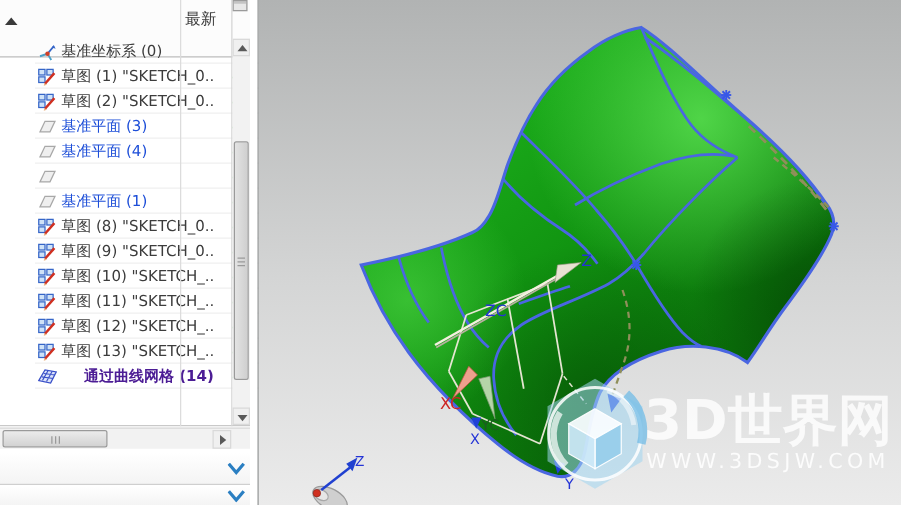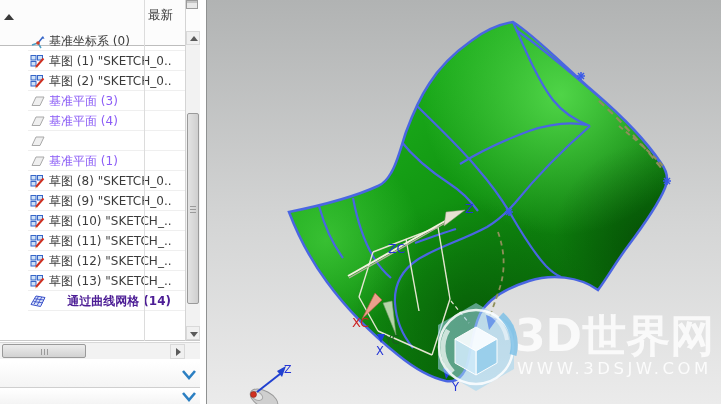--- a/index.html
+++ b/index.html
@@ -18,21 +18,21 @@
              box-shadow:inset 0 2px 0 #c4c4c4;}
   .col-div{position:absolute;left:144px;top:0;width:1px;height:341px;background:#dcdcdc;}
   .sb-div{position:absolute;left:185px;top:0;width:1px;height:341px;background:#d4d4d4;}
 
   .rows{position:absolute;left:0;top:31px;width:185px;margin-left:28px;}
   .row{position:relative;height:20px;border-bottom:1px solid #efefef;cursor:default;}
   .row-icon{position:absolute;left:2px;top:2px;width:16px;height:16px;}
   .row-icon svg{display:block;}
   .row-label{position:absolute;left:21px;top:0;width:122px;line-height:20px;font-size:12px;color:#3c3c3c;
              white-space:nowrap;overflow:hidden;}
-  .row.dim .row-label{color:#8b5cf6;}
+  .row.dim .row-label{color:#1d4ed8;}
   .row.bold .row-label{font-weight:bold;color:#4c1d95;text-align:right;}
   .row-check{position:absolute;left:144px;width:41px;top:0;height:20px;text-align:center;}
   .row-check svg{margin-top:3px;}
 
   
   .vsb{position:absolute;left:186px;top:31px;width:14px;height:309px;background:#f2f2f2;}
   .vsb-btn{position:absolute;left:0;width:14px;height:14px;background:#f0f0f0;border:1px solid #d9d9d9;}
   .vsb-up{top:0;}  .vsb-dn{bottom:0;}
   .tri-up{position:absolute;left:3px;top:4px;width:0;height:0;border-left:4px solid transparent;border-right:4px solid transparent;border-bottom:5px solid #5a5a5a;}
   .tri-dn{position:absolute;left:3px;top:5px;width:0;height:0;border-left:4px solid transparent;border-right:4px solid transparent;border-top:5px solid #5a5a5a;}

